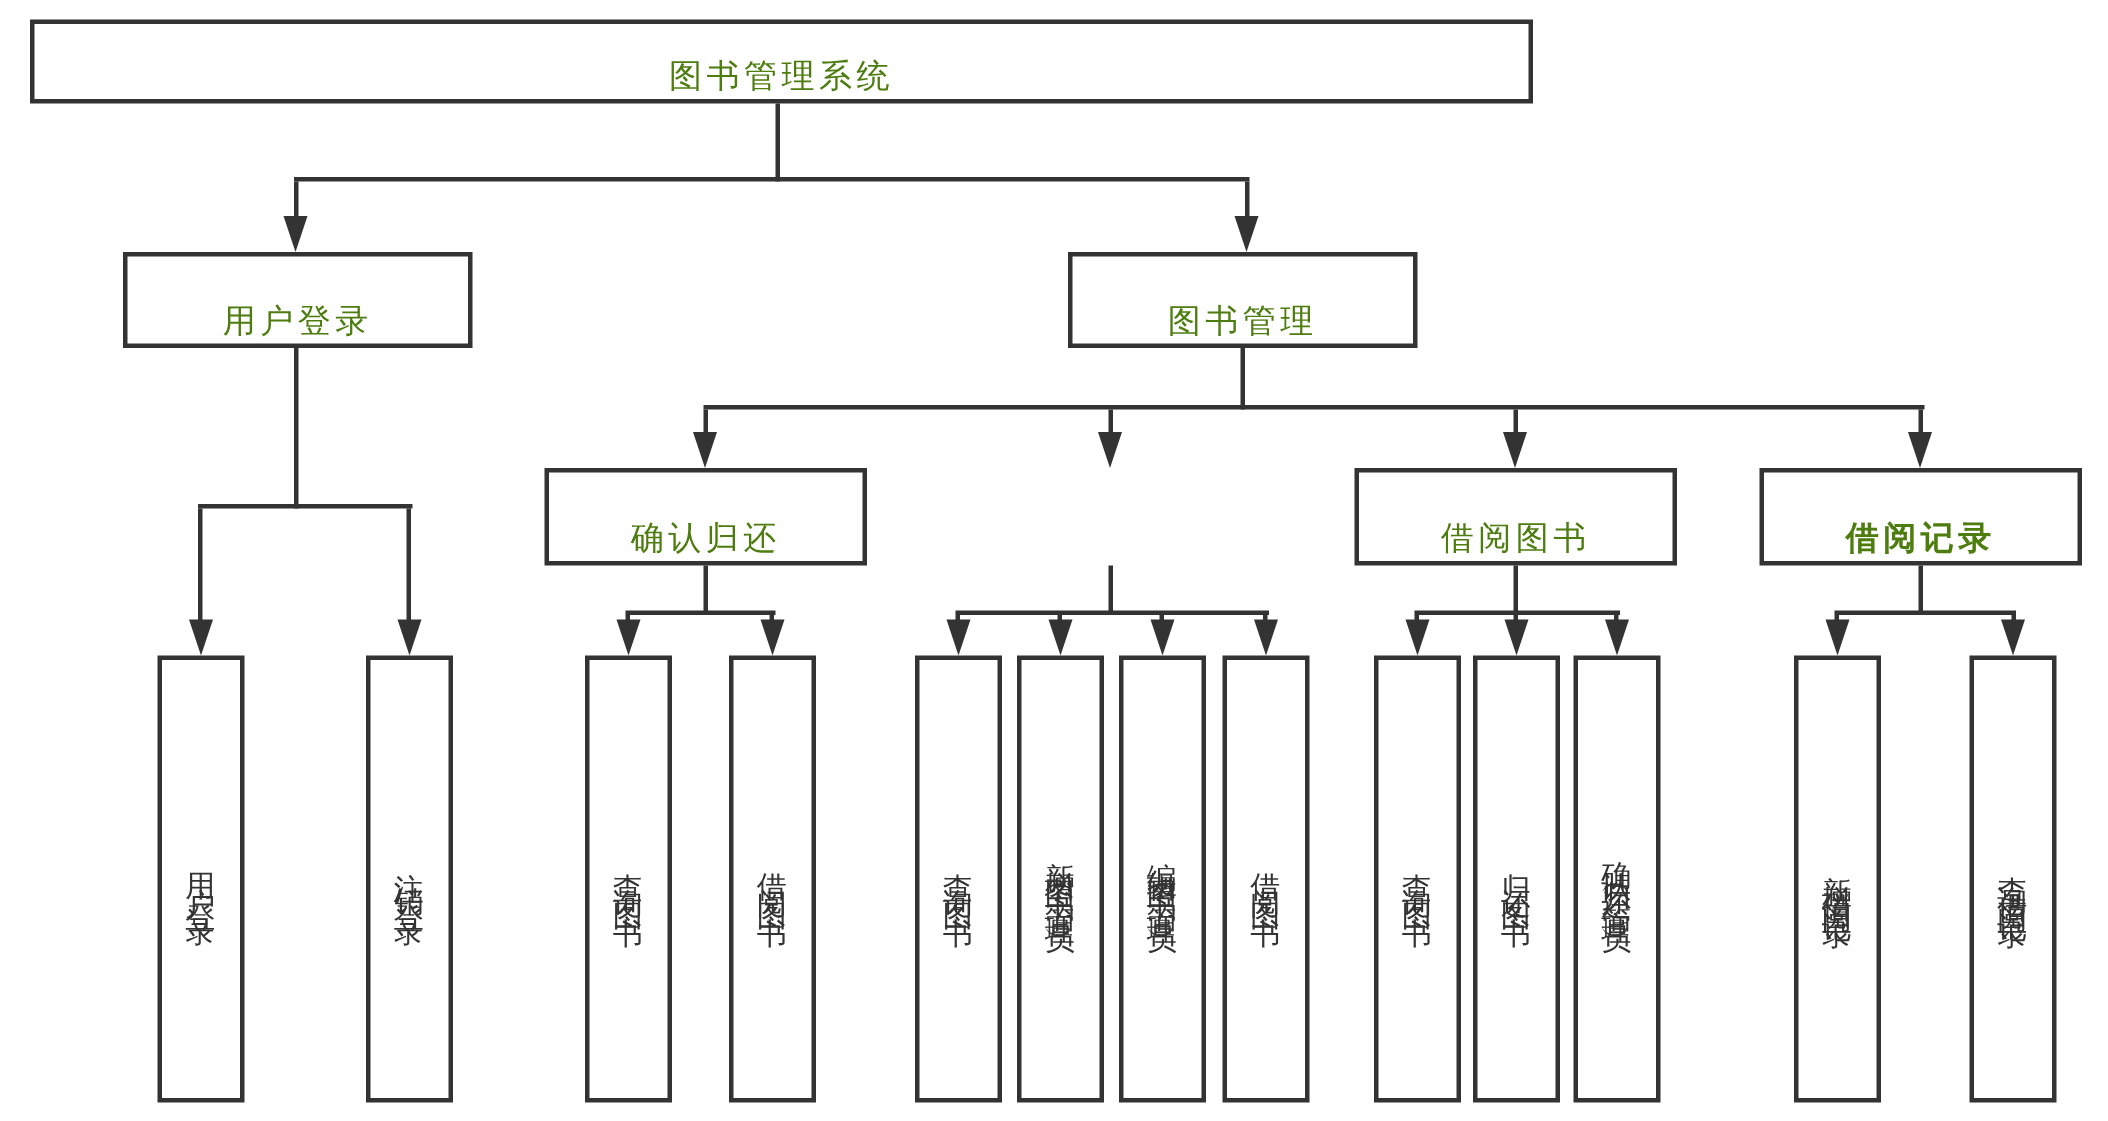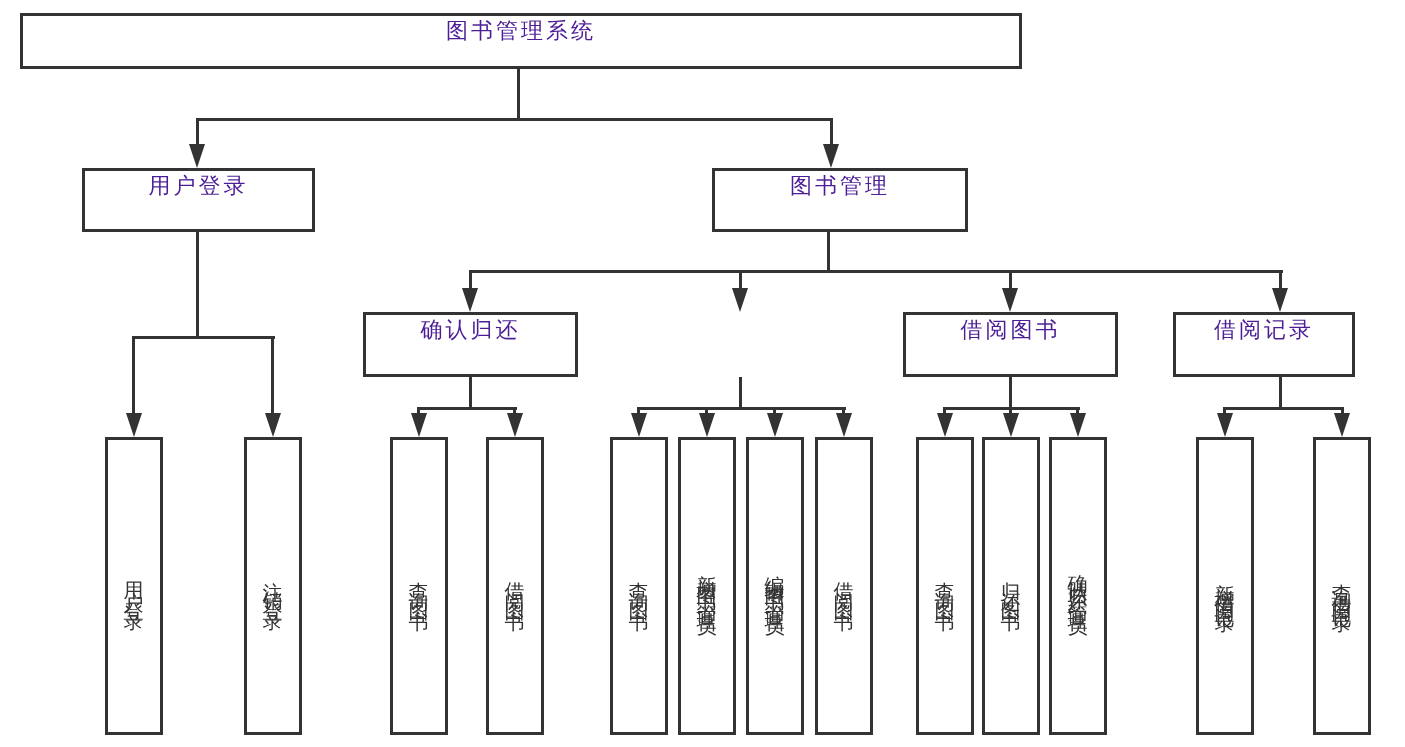--- a/index.html
+++ b/index.html
@@ -9,22 +9,22 @@
     background:#fff;
     font-family:"DejaVu Sans","Liberation Sans",sans-serif;
     overflow:hidden;
   }
   
   .hbox{
     position:absolute;
     box-sizing:border-box;
     border:3px solid #333;
     background:#fff;
-    display:flex;align-items:flex-start;justify-content:center;
-    color:#4c1d95;
+    display:flex;align-items:flex-end;justify-content:center;
+    color:#4d7c0f;
     font-size:22px;
     letter-spacing:3px;
     white-space:nowrap;
   }
   
   .vbox{
     position:absolute;
     box-sizing:border-box;
     width:58px;height:298px;top:437px;
     border:3px solid #333;
@@ -71,21 +71,21 @@
   <div class="ln" style="left:517px;top:69px;width:3px;height:52px;"></div>
   <div class="ln" style="left:196px;top:118px;width:637px;height:3px;"></div>
   <div class="ln" style="left:196px;top:121px;width:3px;height:26px;"></div>
   <div class="ln" style="left:830px;top:121px;width:3px;height:26px;"></div>
   <div class="ar" style="left:189px;top:144px;"></div>
   <div class="ar" style="left:823px;top:144px;"></div>
 
   <div class="hbox" style="left:82px;top:168px;width:233px;height:64px;">
     <span>用户登录</span>
   </div>
-  <div class="hbox" style="left:712px;top:168px;width:256px;height:64px;">
+  <div class="hbox" style="left:712px;top:168px;width:233px;height:64px;">
     <span>图书管理</span>
   </div>
 
   <div class="ln" style="left:196px;top:232px;width:3px;height:107px;"></div>
   <div class="ln" style="left:132px;top:336px;width:143px;height:3px;"></div>
   <div class="ln" style="left:132px;top:339px;width:3px;height:78px;"></div>
   <div class="ln" style="left:271px;top:339px;width:3px;height:78px;"></div>
   <div class="ar" style="left:126px;top:413px;"></div>
   <div class="ar" style="left:265px;top:413px;"></div>
 
@@ -99,21 +99,21 @@
   <div class="ar" style="left:732px;top:288px;"></div>
   <div class="ar" style="left:1002px;top:288px;"></div>
   <div class="ar" style="left:1272px;top:288px;"></div>
 
   <div class="hbox" style="left:363px;top:312px;width:215px;height:65px;">
     <span>确认归还</span>
   </div>
   <div class="hbox" style="left:903px;top:312px;width:215px;height:65px;">
     <span>借阅图书</span>
   </div>
-  <div class="hbox" style="left:1173px;top:312px;width:182px;height:65px;">
+  <div class="hbox" style="left:1173px;top:312px;width:215px;height:65px;font-weight:bold;">
     <span>借阅记录</span>
   </div>
 
   <div class="ln" style="left:469px;top:377px;width:3px;height:33px;"></div>
   <div class="ln" style="left:417px;top:407px;width:100px;height:3px;"></div>
   <div class="ln" style="left:417px;top:410px;width:3px;height:8px;"></div>
   <div class="ln" style="left:513px;top:410px;width:3px;height:8px;"></div>
   <div class="ar" style="left:411px;top:413px;"></div>
   <div class="ar" style="left:507px;top:413px;"></div>
 

